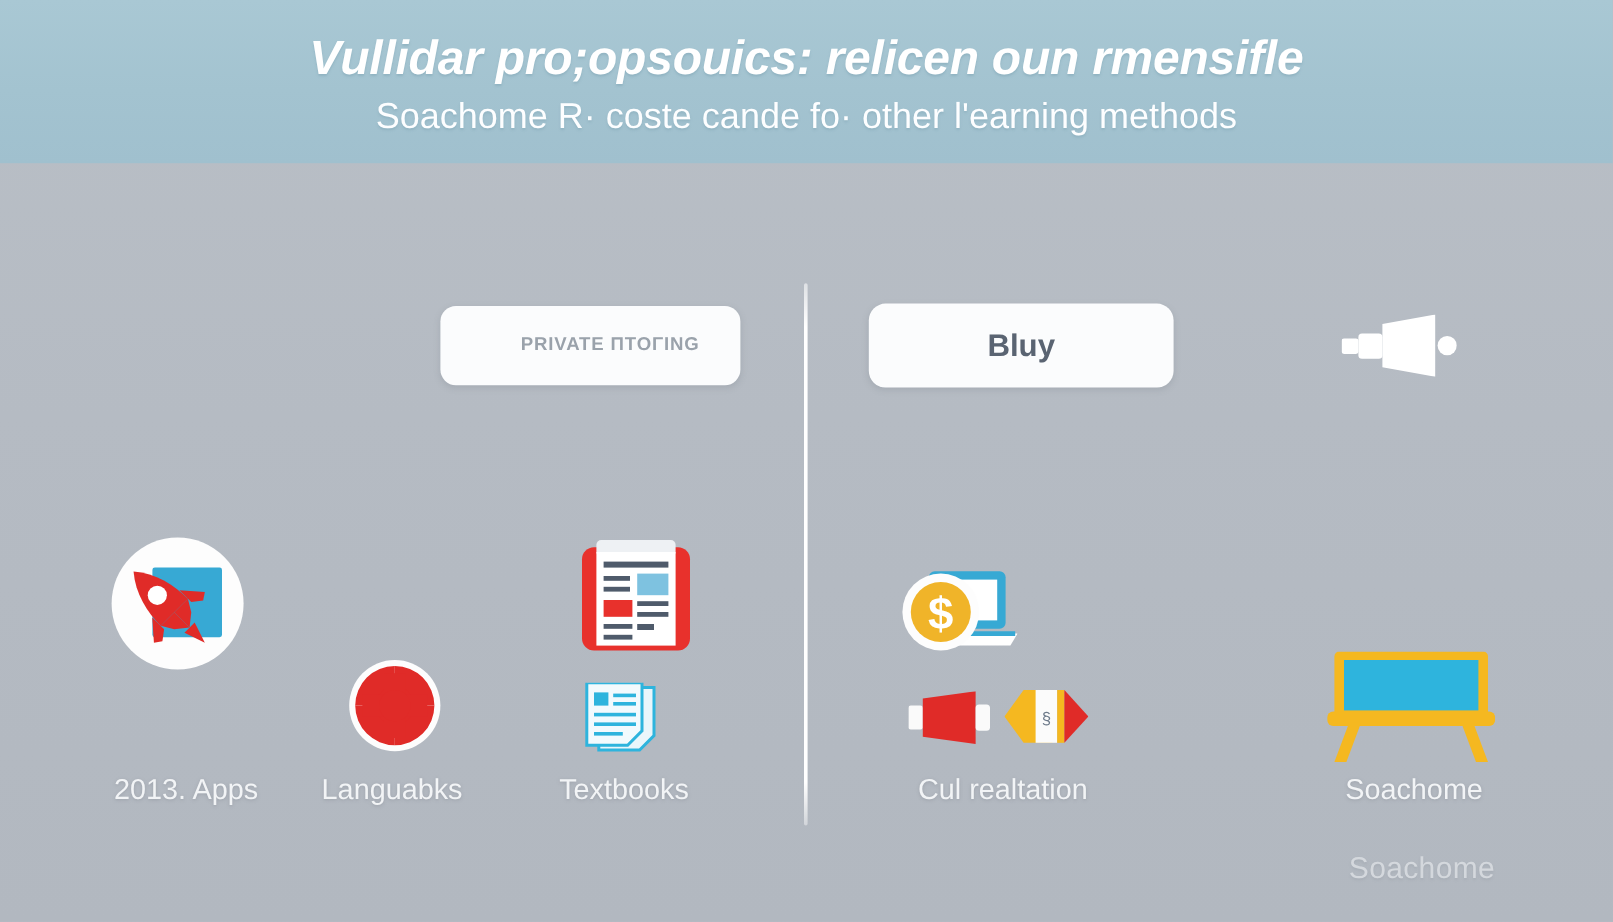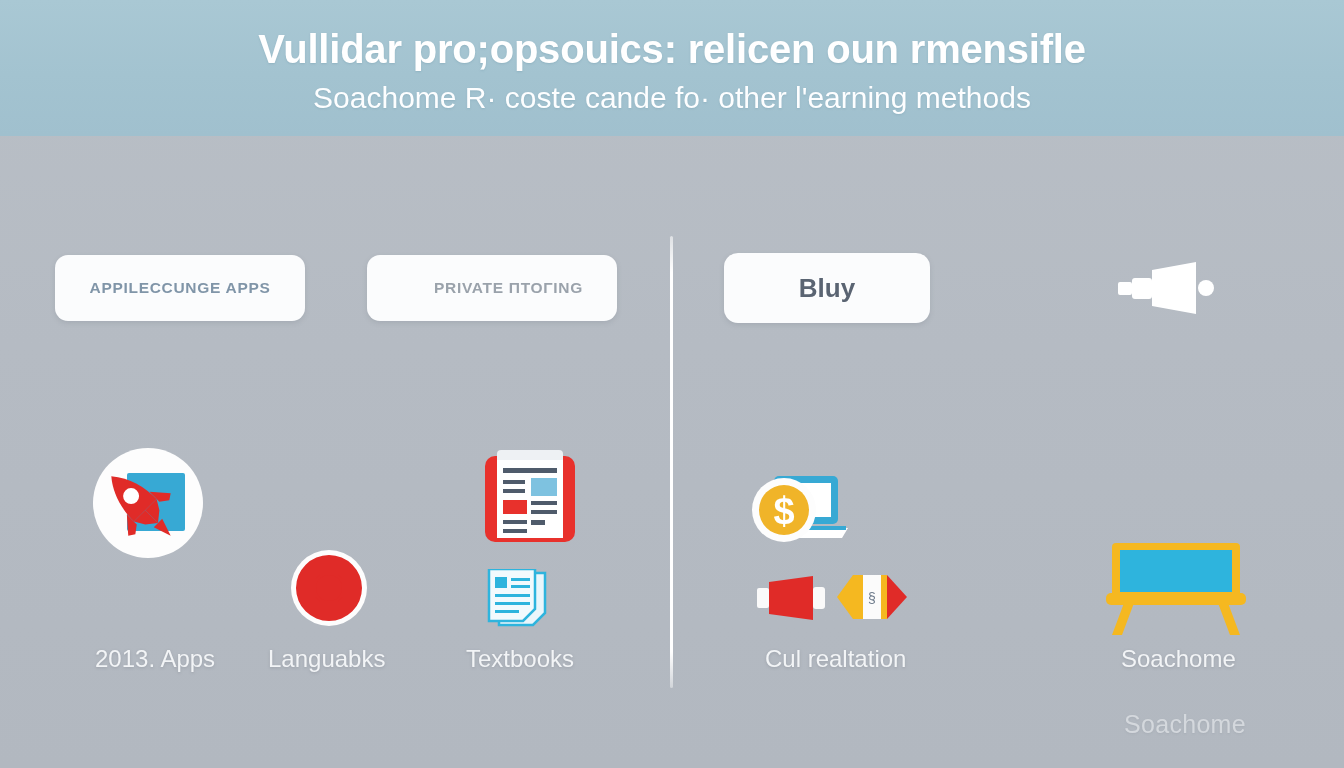--- a/index.html
+++ b/index.html
@@ -40,20 +40,21 @@
   }
   .header-title {
     color: #ffffff;
     font-size: 40px;
     font-weight: bold;
     letter-spacing: -0.2px;
     line-height: 1.05;
     text-align: right;
     text-shadow: 0 1px 2px rgba(110,150,165,0.35);
     white-space: nowrap;
+    font-style: italic;
   }
   .header-subtitle {
     color: #fdfeff;
     font-size: 30px;
     font-weight: normal;
     margin-top: 12px;
     text-align: center;
     line-height: 1.05;
     text-shadow: 0 1px 2px rgba(110,150,165,0.3);
     white-space: nowrap;
@@ -98,21 +99,21 @@
   .pill-label {
     font-size: 15.5px;
     font-weight: bold;
     letter-spacing: 0.7px;
     white-space: nowrap;
   }
   #pill-apps        { left: 55px;  top: 255px; width: 250px; }
   #pill-apps .pill-label { color: #8095a8; }
   #pill-tutoring    { left: 367px; top: 255px; width: 250px; }
   #pill-tutoring .pill-label { color: #9aa2ab; padding-left: 33px; }
-  #pill-buy         { left: 724px; top: 253px; width: 206px; height: 70px; border-radius: 14px; }
+  #pill-buy         { left: 724px; top: 253px; width: 254px; height: 70px; border-radius: 14px; }
   #pill-buy .pill-label { color: #5a6472; font-size: 26px; letter-spacing: 0px; }
 
   
   .horn-icon {
     position: absolute;
     left: 1118px;
     top: 262px;
     width: 96px;
     height: 52px;
   }
@@ -188,23 +189,20 @@
 <div class="canvas">
 
   <div class="header">
     <div class="header-title">Vullidar pro;opsouics: relicen oun rmensifle</div>
     <div class="header-subtitle">Soachome R· coste cande fo· other l'earning methods</div>
   </div>
 
 
   <div class="divider"></div>
 
-  <div class="pill" id="pill-apps">
-    <span class="pill-label">APPILECCUNGE APPS</span>
-  </div>
 
   <div class="pill" id="pill-tutoring">
     <span class="pill-label">PRIVATE ΠTOΓING</span>
   </div>
 
   <div class="pill" id="pill-buy">
     <span class="pill-label">Bluy</span>
   </div>
 
   <svg class="horn-icon" viewBox="0 0 96 52">

